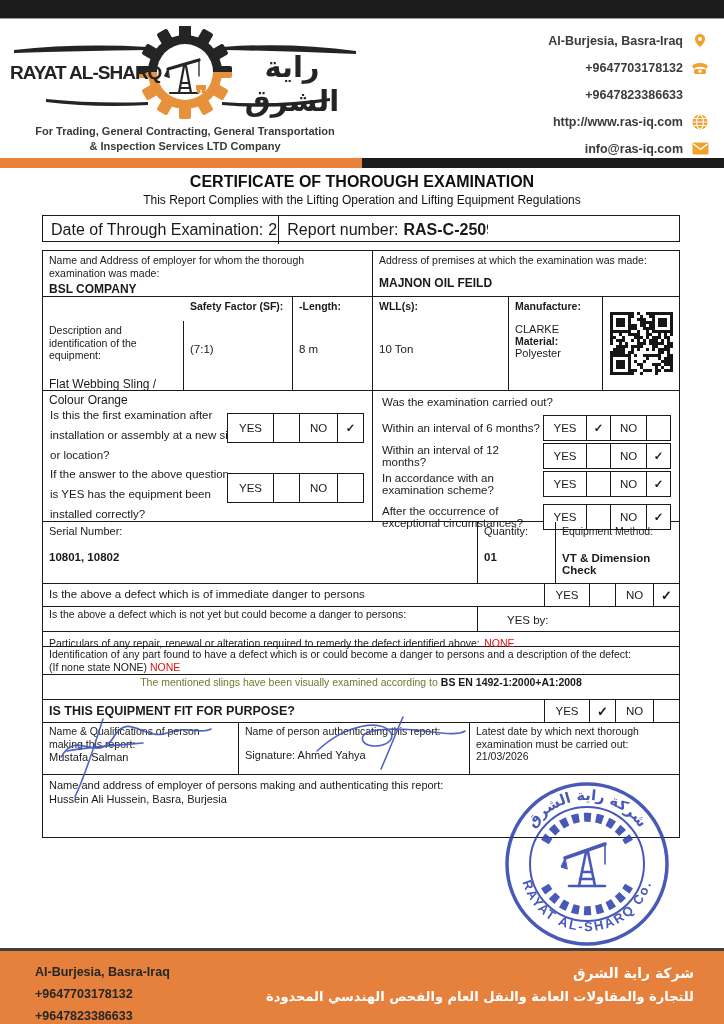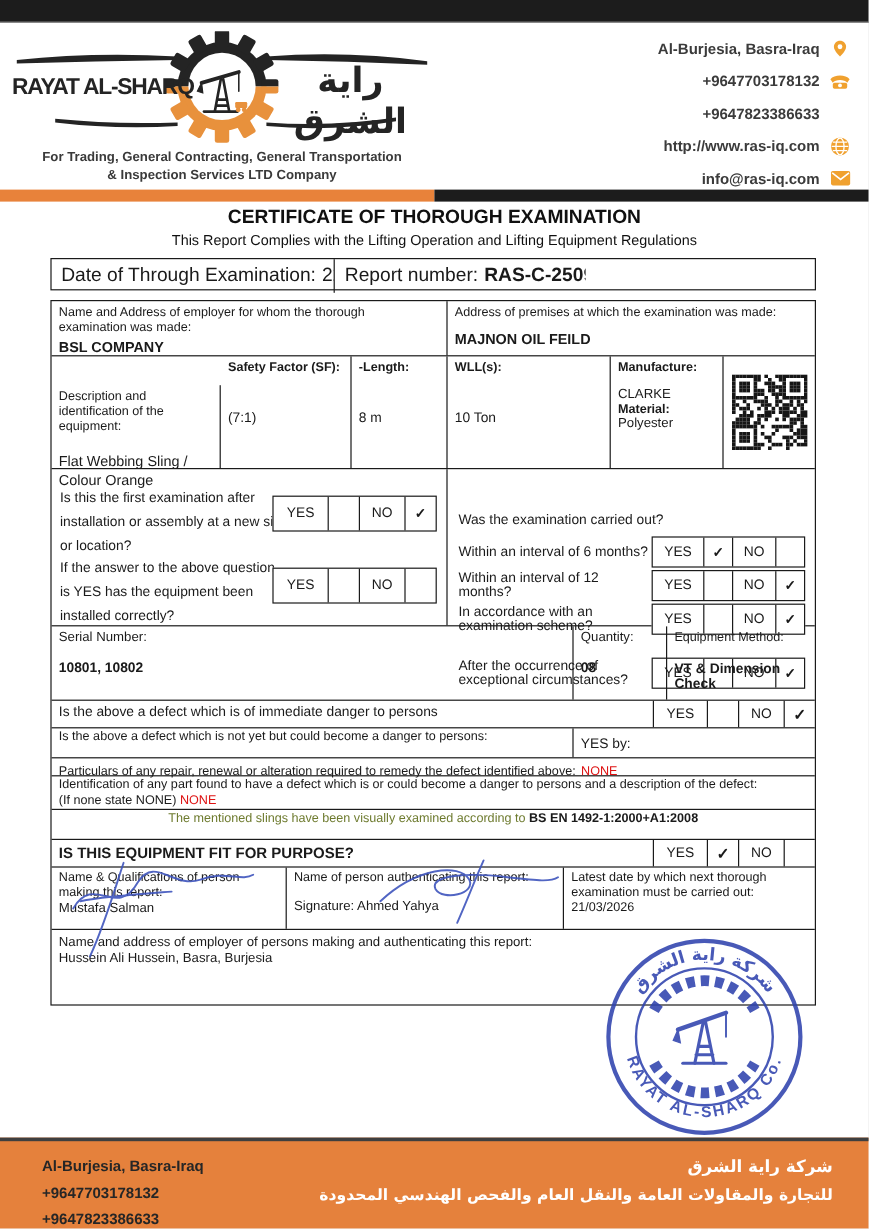--- a/index.html
+++ b/index.html
@@ -510,40 +510,40 @@
         </div>
         <div style="position:absolute; left:7px; top:73px; width:188px; font-size:11.5px; line-height:20px;">If the answer to the above question is YES has the equipment been installed correctly?</div>
         <div class="ckbox" style="position:absolute; right:8px; top:82px; height:30px;">
           <div class="ck ck-yes">YES</div>
           <div class="ck ck-chk"></div>
           <div class="ck ck-no">NO</div>
           <div class="ck ck-chk"></div>
         </div>
       </div>
       <div style="flex:1; padding:5px 8px 2px 9px;">
-        <div style="font-size:11.5px; height:18px;margin-top:32px;">Was the examination carried out?</div>
+        <div style="font-size:11.5px; height:18px;">Was the examination carried out?</div>
         <div style="display:flex; align-items:center; height:27px; margin-bottom:1px;">
           <div style="flex:1; font-size:11.5px; line-height:12px;">Within an interval of 6 months?</div>
           <div class="ckbox" style="height:26px;">
             <div class="ck" style="width:42px;">YES</div>
             <div class="ck ck-chk" style="width:24px;">✓</div>
             <div class="ck" style="width:36px;">NO</div>
             <div class="ck ck-chk" style="width:24px;"></div>
           </div>
         </div>
         <div style="display:flex; align-items:center; height:27px; margin-bottom:1px;">
           <div style="flex:1; font-size:11.5px; line-height:12px;">Within an interval of 12 months?</div>
           <div class="ckbox" style="height:26px;">
             <div class="ck" style="width:42px;">YES</div>
             <div class="ck ck-chk" style="width:24px;"></div>
             <div class="ck" style="width:36px;">NO</div>
             <div class="ck ck-chk" style="width:24px;">✓</div>
           </div>
         </div>
-        <div style="display:flex; align-items:center; height:27px; margin-bottom:18px;">
+        <div style="display:flex; align-items:center; height:27px; margin-bottom:6px;">
           <div style="flex:1; font-size:11.5px; line-height:12px;">In accordance with an examination scheme?</div>
           <div class="ckbox" style="height:26px;">
             <div class="ck" style="width:42px;">YES</div>
             <div class="ck ck-chk" style="width:24px;"></div>
             <div class="ck" style="width:36px;">NO</div>
             <div class="ck ck-chk" style="width:24px;">✓</div>
           </div>
         </div>
         <div style="display:flex; align-items:center; height:27px;">
           <div style="flex:1; font-size:11.5px; line-height:12px;">After the occurrence of exceptional circumstances?</div>
@@ -557,39 +557,39 @@
       </div>
     </div>
 
     <div class="mrow" style="height:62px;">
       <div class="cell cell-br" style="width:435px;">
         <div style="font-size:11px;">Serial Number:</div>
         <div style="font-size:11.5px; font-weight:bold; margin-top:14px;">10801, 10802</div>
       </div>
       <div class="cell cell-br" style="width:78px;">
         <div style="font-size:11px;">Quantity:</div>
-        <div style="font-size:11.5px; font-weight:bold; margin-top:14px;">08</div>
+        <div style="font-size:11.5px; font-weight:bold; margin-top:14px;">01</div>
       </div>
       <div class="cell" style="flex:1;">
         <div class="lab">Equipment Method:</div>
         <div style="font-size:11.5px; font-weight:bold; margin-top:14px;">VT &amp; Dimension Check</div>
       </div>
     </div>
 
     <div class="mrow" style="height:23px;">
       <div class="cell" style="flex:1; font-size:11.5px; padding-top:4px;">Is the above a defect which is of immediate danger to persons</div>
       <div class="rowend">
         <div class="ck" style="width:45px;">YES</div>
         <div class="ck" style="width:26px; font-weight:bold; font-size:13px;"></div>
         <div class="ck" style="width:38px;">NO</div>
         <div class="ck" style="width:26px; font-weight:bold; font-size:13px;">✓</div>
       </div>
     </div>
 
-    <div class="mrow" style="height:25px;">
+    <div class="mrow" style="height:25px;gap:23px;">
       <div class="cell cell-br" style="width:435px; padding-top:1px;">
         <div class="lab">Is the above a defect which is not yet but could become a danger to persons:</div>
       </div>
       <div class="cell" style="flex:1; font-size:11.5px; padding-top:7px;">YES by:</div>
     </div>
 
     <div class="mrow" style="height:15px;">
       <div class="cell" style="flex:1; padding-top:1px;"><span class="lab">Particulars of any repair, renewal or alteration required to remedy the defect identified above:</span> <span class="lab red">NONE</span></div>
     </div>
 

